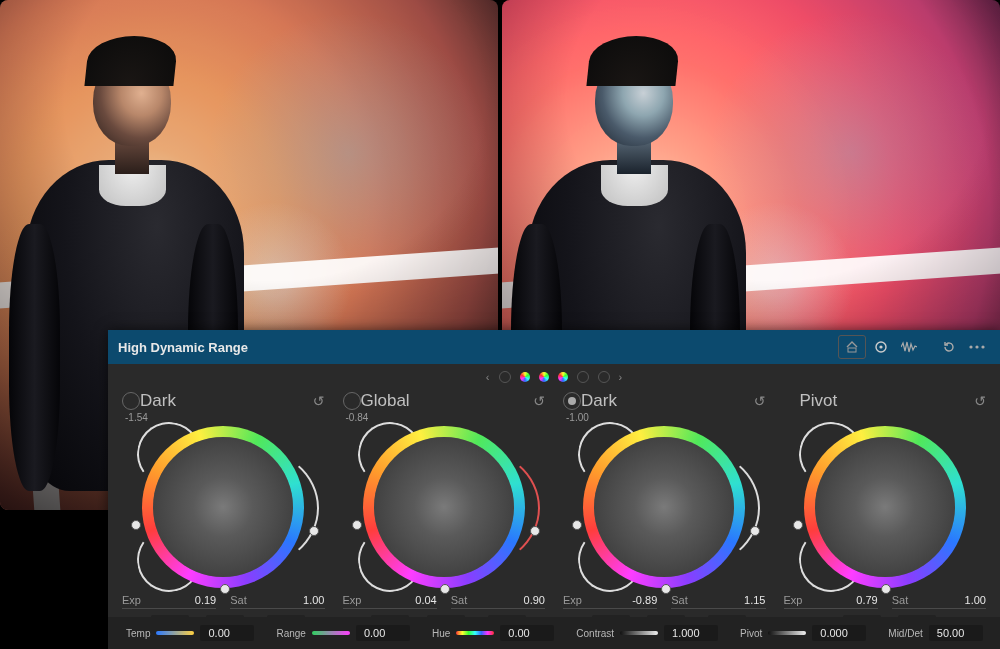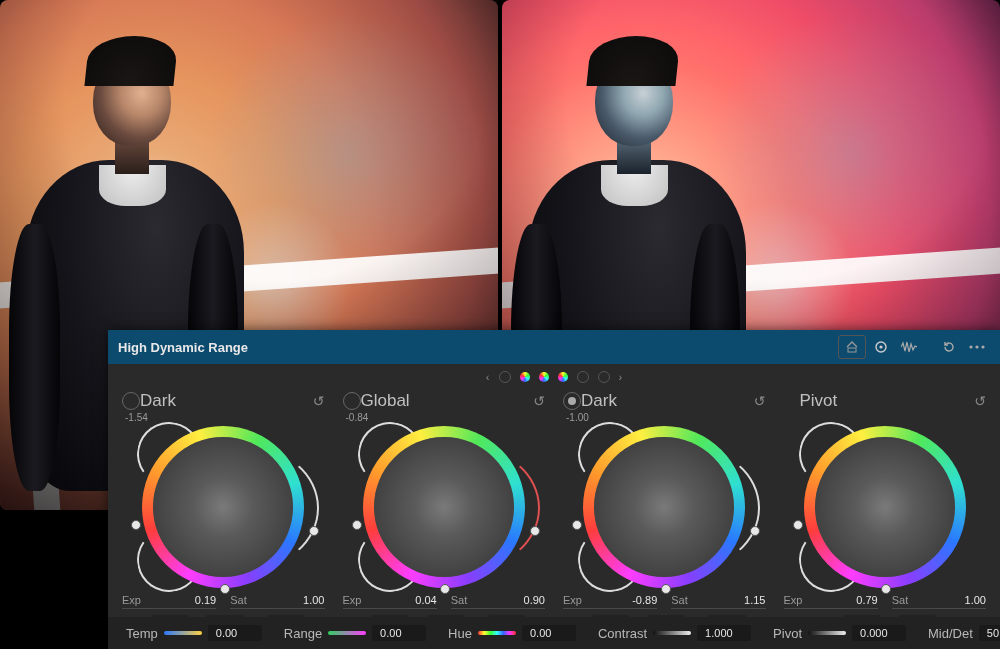--- a/index.html
+++ b/index.html
@@ -73,21 +73,21 @@
 .pair .lab{color:#9a9a9a;font-size:11px;flex:1}
 .pair .num{color:#e6e6e6;font-size:11px;min-width:34px;text-align:right}
 .xyf{display:flex;width:100%;gap:8px;margin-top:6px;justify-content:center}
 .sm{display:flex;align-items:center;gap:3px}
 .sm .l{color:#8a8a8a;font-size:10px}
 .sm .v{background:#222;color:#ddd;font-size:10px;padding:1px 5px;border-radius:2px;min-width:28px;text-align:center}
 .fall{width:12px;height:12px;position:relative;top:1px}
 .fall::before{content:"";position:absolute;left:0;top:4px;width:12px;height:4px;background:linear-gradient(90deg,#888 0,#888 3px,transparent 3px,transparent 5px,#888 5px,#888 8px,transparent 8px,transparent 10px,#888 10px);transform:skewY(-16deg)}
 .bottom{position:absolute;left:0;right:0;bottom:0;height:32px;background:#222;display:flex;align-items:center;padding:0 18px;gap:22px}
 .bf{display:flex;align-items:center;gap:6px}
-.bf .l{color:#b8b8b8;font-size:13px}
+.bf .l{color:#b8b8b8;font-size:10px}
 .grad{width:38px;height:4px;border-radius:2px}
 .grad.temp{background:linear-gradient(90deg,#2a78ff,#ffd040)}
 .grad.tint{background:linear-gradient(90deg,#2fd060,#ff3dff)}
 .grad.hueg{background:linear-gradient(90deg,#f33,#ff3,#3f3,#3ff,#36f,#f3f,#f33)}
 .grad.mono{background:linear-gradient(90deg,#111,#eee)}
 .bf .v{background:#1a1a1a;color:#e6e6e6;font-size:11px;padding:2px 8px;border-radius:2px;min-width:38px;text-align:left}
 svg{display:block}
 </style>
 </head>
 <body>

